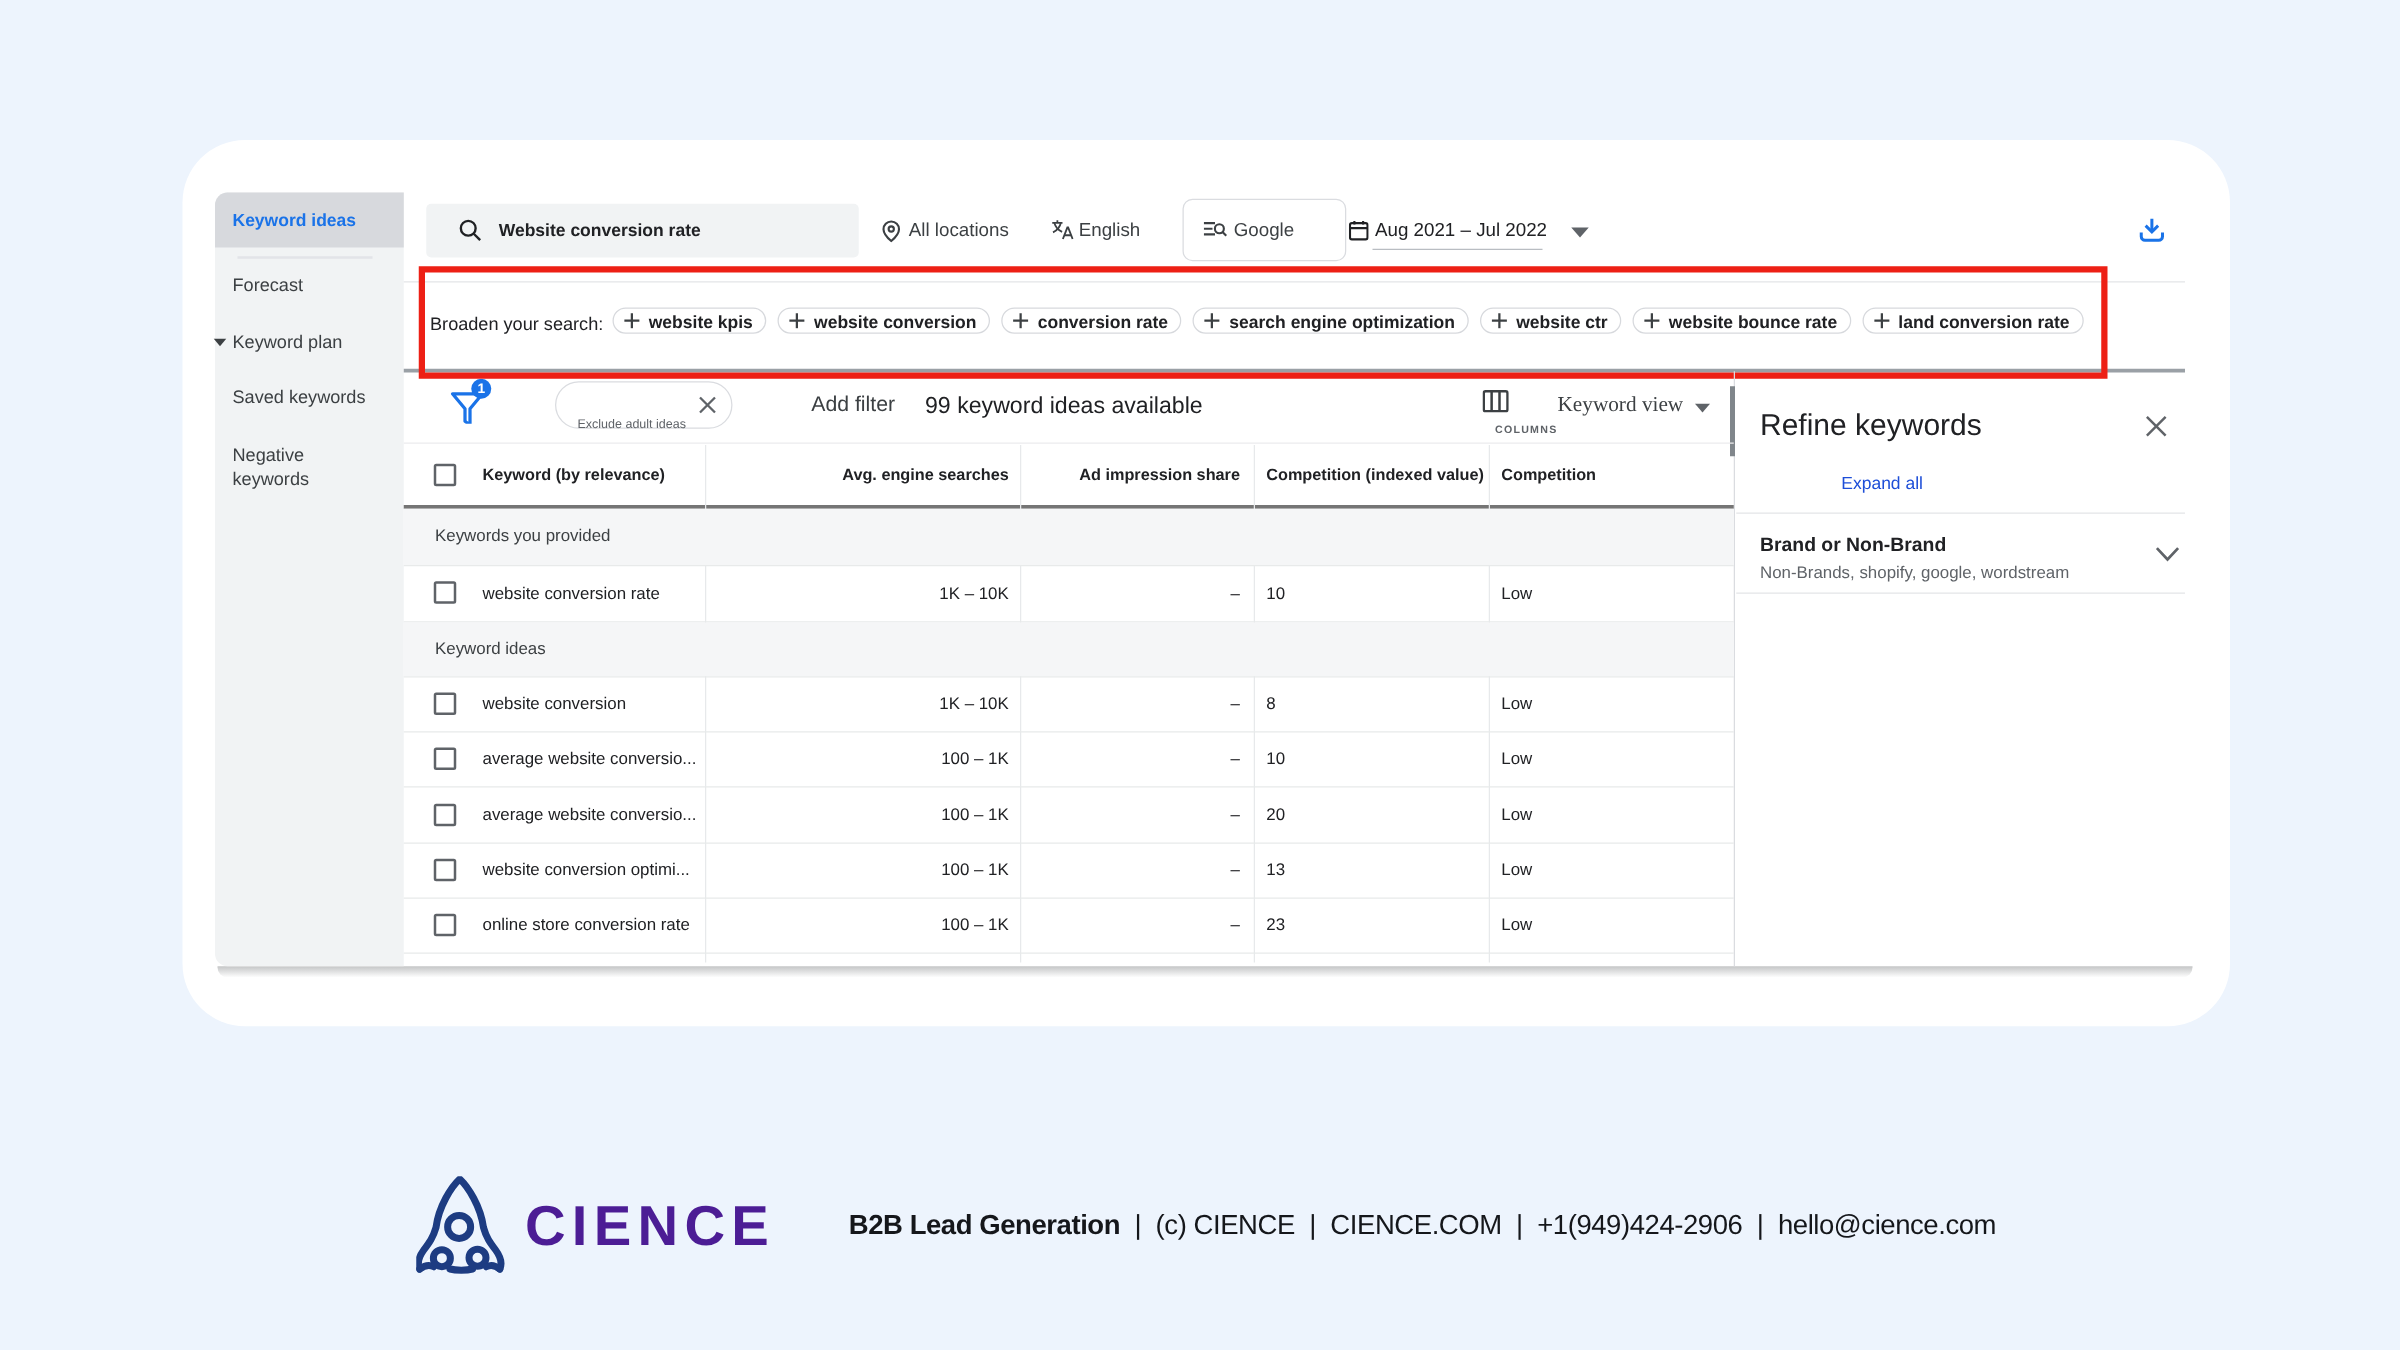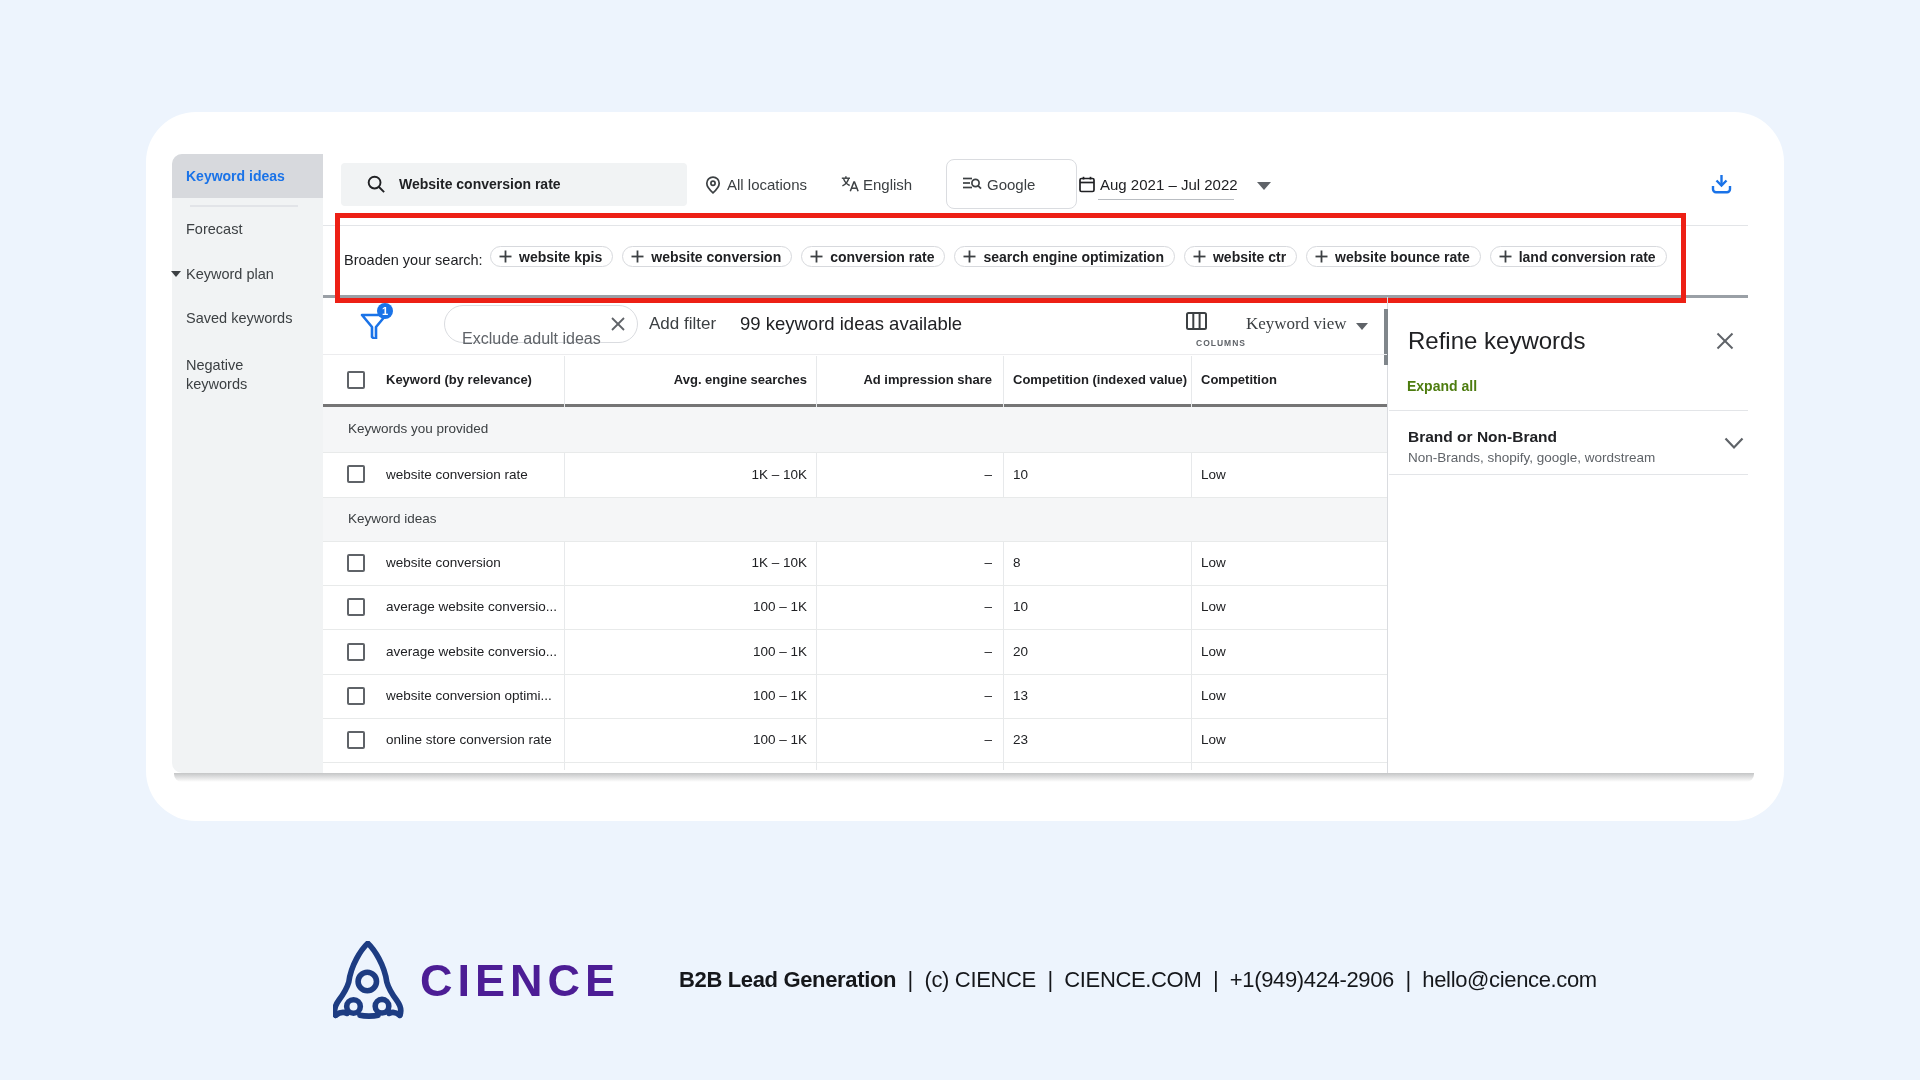--- a/index.html
+++ b/index.html
@@ -152,21 +152,21 @@
 <div class="abs" style="left:323px; top:295px; width:1425px; height:2.5px; background:#9aa0a6;"></div>
 
 <div class="abs redrect"></div>
 
 <svg class="abs" style="left:360px; top:303px;" width="34" height="36" viewBox="0 0 34 36">
   <path d="M2 10 L12 22 L12 32 L16 35 L16 22 L26 10 Z" fill="none" stroke="#1a73e8" stroke-width="2.6" stroke-linejoin="round" transform="translate(0,2)"></path>
   <circle cx="25" cy="8" r="8" fill="#1a73e8"></circle>
   <text x="25" y="11.6" font-size="11" font-weight="bold" fill="#fff" text-anchor="middle" font-family="Liberation Sans, sans-serif">1</text>
 </svg>
 <div class="abs fchip">
-  <span style="font-size:16px; color:#5f6368;margin-top:30px;">Exclude adult ideas</span>
+  <span style="font-size:10px; color:#5f6368;margin-top:30px;">Exclude adult ideas</span>
   <svg style="margin-left:10px;" width="14" height="14" viewBox="0 0 14 14" stroke="#5f6368" stroke-width="1.8">
       <line x1="1" y1="1" x2="13" y2="13"></line>
       <line x1="13" y1="1" x2="1" y2="13"></line>
     </svg>
 </div>
 <div class="abs" style="left:649px; top:305px; height:38px; line-height:38px; font-size:17px; color:#3c4043;">Add filter</div>
 <div class="abs" style="left:740px; top:305px; height:38px; line-height:38px; font-size:18.5px; color:#202124;">99 keyword ideas available</div>
 <svg class="abs" style="left:1186px; top:312px;" width="21" height="18" viewBox="0 0 21 18" fill="none" stroke="#3c4043" stroke-width="2">
   <rect x="1" y="1" width="19" height="16" rx="1.5"></rect>
   <line x1="7.3" y1="1" x2="7.3" y2="17"></line>
@@ -247,21 +247,21 @@
 <div class="abs cell" style="left:790px; top:718px; height:44px; line-height:44px; width:202px; text-align:right;">–</div>
 <div class="abs cell" style="left:1013px; top:718px; height:44px; line-height:44px;">23</div>
 <div class="abs cell" style="left:1201px; top:718px; height:44px; line-height:44px;">Low</div>
 <div class="abs rowline" style="top:762px;"></div>
 
 <div class="abs" style="left:1408px; top:327px; font-size:24px; color:#202124;">Refine keywords</div>
 <svg class="abs" style="left:1716px; top:332px;" width="18" height="18" viewBox="0 0 18 18" stroke="#5f6368" stroke-width="2">
     <line x1="1.5" y1="1.5" x2="16.5" y2="16.5"></line>
     <line x1="16.5" y1="1.5" x2="1.5" y2="16.5"></line>
   </svg>
-<div class="abs" style="left:1407px; top:378px; font-size:14px; font-weight:bold; color:#4d7c0f;">Expand all</div>
+<div class="abs" style="left:1473px; top:378px; font-size:14px; font-weight:normal; color:#1d4ed8;">Expand all</div>
 <div class="abs" style="left:1389px; top:410px; width:359px; height:1px; background:#e3e5e8;"></div>
 <div class="abs" style="left:1408px; top:428px; font-size:15.5px; font-weight:bold; color:#202124;">Brand or Non-Brand</div>
 <div class="abs" style="left:1408px; top:450px; font-size:13.5px; color:#5f6368;">Non-Brands, shopify, google, wordstream</div>
 <svg class="abs" style="left:1724px; top:437px;" width="20" height="13" viewBox="0 0 20 13" fill="none" stroke="#5f6368" stroke-width="2.2">
     <polyline points="1.5,1.5 10,10.5 18.5,1.5"></polyline>
   </svg>
 <div class="abs" style="left:1389px; top:474px; width:359px; height:1px; background:#e3e5e8;"></div>
 
 <svg class="abs" style="left:333px; top:941px;" width="72" height="79" viewBox="0 0 72 79" fill="none" stroke="#1d3c82" stroke-width="5.6" stroke-linecap="round" stroke-linejoin="round">
   <path d="M2.7 74.3 C0.8 70.3 2 64.5 6 59 C10.5 53 13.5 49 15.8 41 C18 24 28 8.5 34.8 2.2 C41.5 8.5 51.5 24 53.8 41 C56 49 59 53 63.5 59 C67.5 64.5 68.7 70.3 66.8 74.3"></path>

